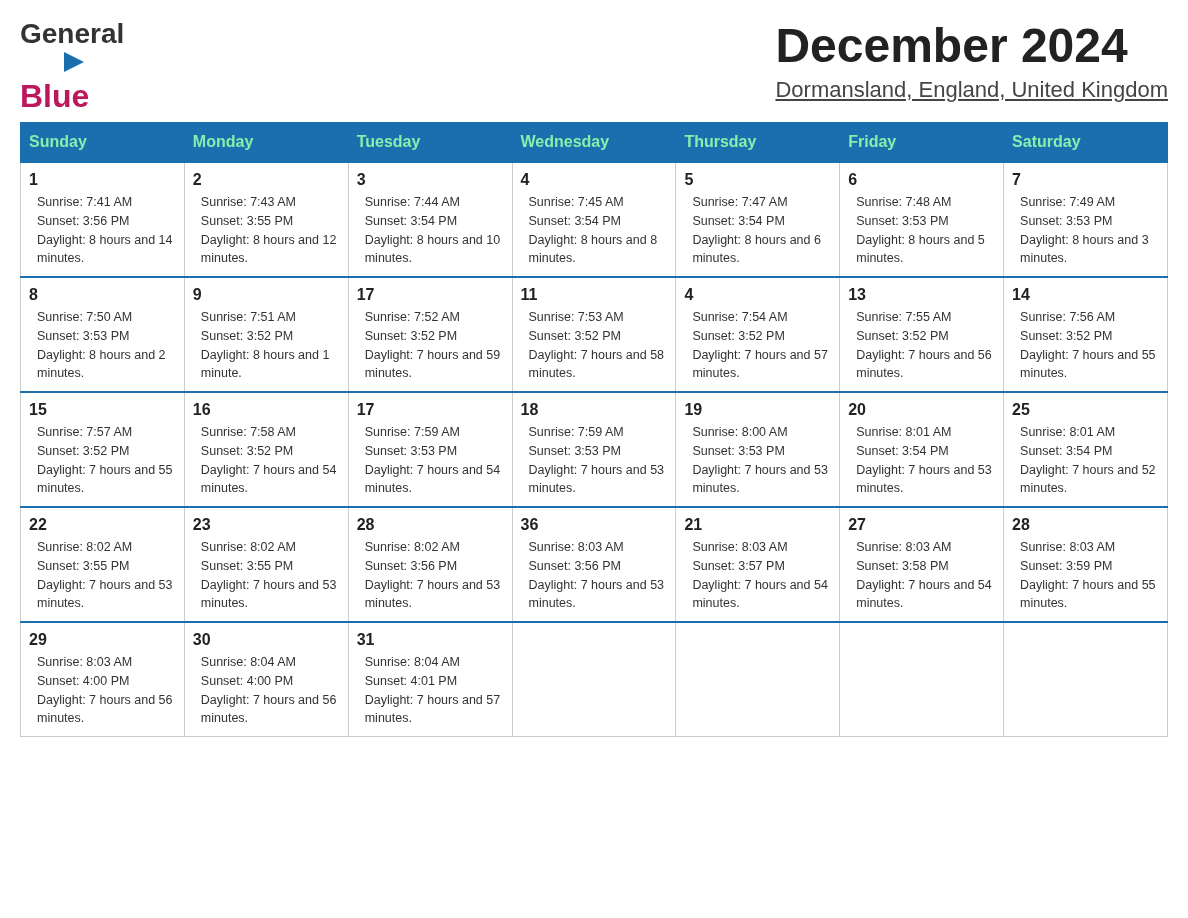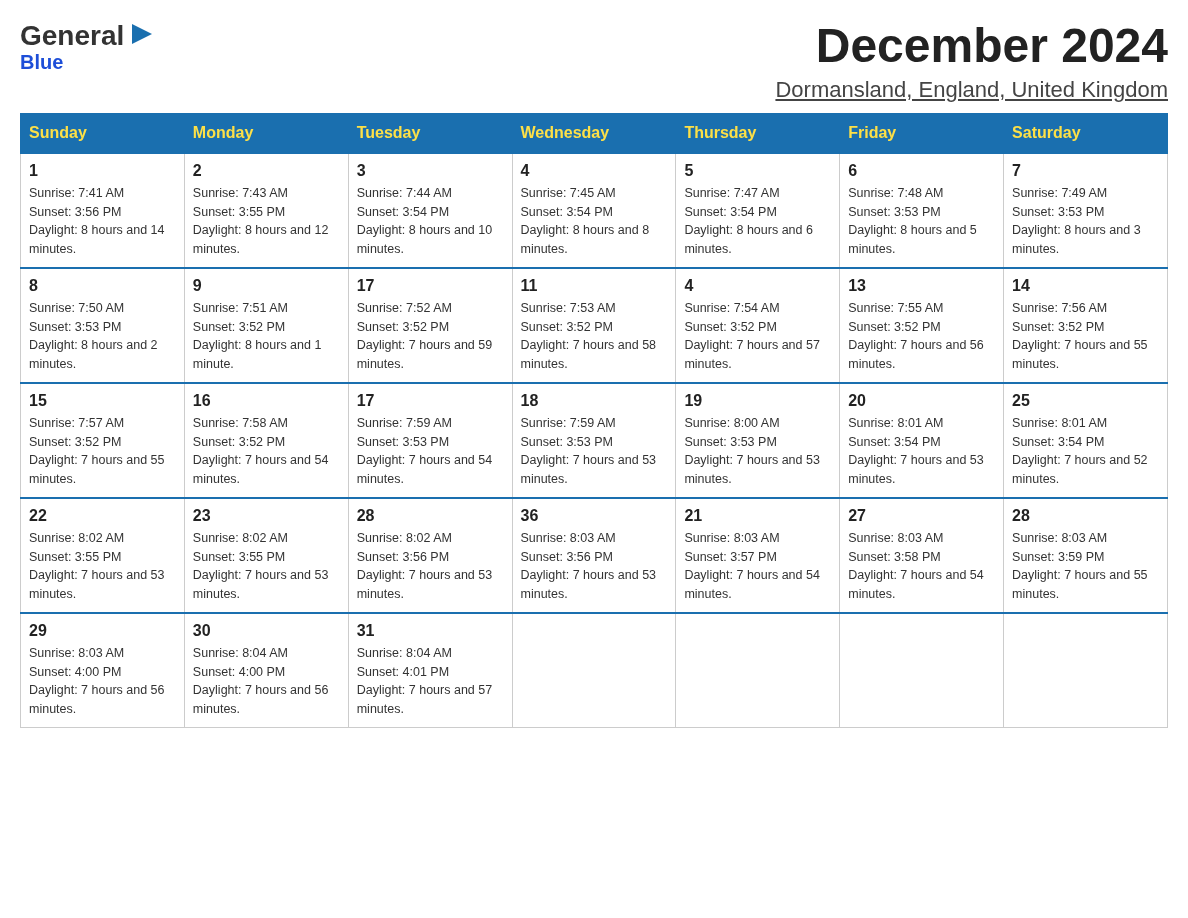--- a/index.html
+++ b/index.html
@@ -21,48 +21,48 @@
       flex-direction: column;
       align-items: flex-start;
     }
     .logo-general {
       font-size: 28px;
       font-weight: bold;
       color: #333;
       line-height: 1;
     }
     .logo-blue {
-      font-size: 20px;
-      font-weight: bold;
-      color: #1d4ed8;
+      font-size: 32px;
+      font-weight: bold;
+      color: #be185d;
       line-height: 1;
     }
     .title-section {
-      text-align: right;
+      text-align: left;
     }
     .month-year {
       font-size: 48px;
       font-weight: bold;
       color: #222;
       line-height: 1.1;
     }
     .location {
       font-size: 22px;
       color: #444;
       margin-top: 4px;
       text-decoration: underline;
     }
     .calendar {
       width: 100%;
       border-collapse: collapse;
       margin-top: 8px;
     }
     .calendar thead th {
       background-color: #1a6faf;
-      color: #fde047;
+      color: #86efac;
       font-size: 16px;
       font-weight: bold;
       padding: 10px 8px;
       text-align: left;
       border: 1px solid #1a6faf;
     }
     .calendar tbody td {
       vertical-align: top;
       padding: 8px;
       border: 1px solid #ccc;
@@ -76,28 +76,29 @@
     .day-number {
       font-size: 16px;
       font-weight: bold;
       color: #222;
       margin-bottom: 4px;
     }
     .day-info {
       font-size: 12.5px;
       color: #333;
       line-height: 1.5;
+      margin-left: 8px;
     }
   </style>
 </head>
 <body>
 
 <div class="header">
   <div class="logo">
-    <div style="display:flex;align-items:center;">
+    <div style="display:flex;align-items:center;flex-direction:column;">
       <span class="logo-general">General</span>
       <span style="display:inline-block;margin-left:4px;">
         <svg width="28" height="28" viewBox="0 0 28 28">
           <polygon points="4,4 24,14 4,24" fill="#1a6faf"></polygon>
         </svg>
       </span>
     </div>
     <span class="logo-blue">Blue</span>
   </div>
   <div class="title-section">

